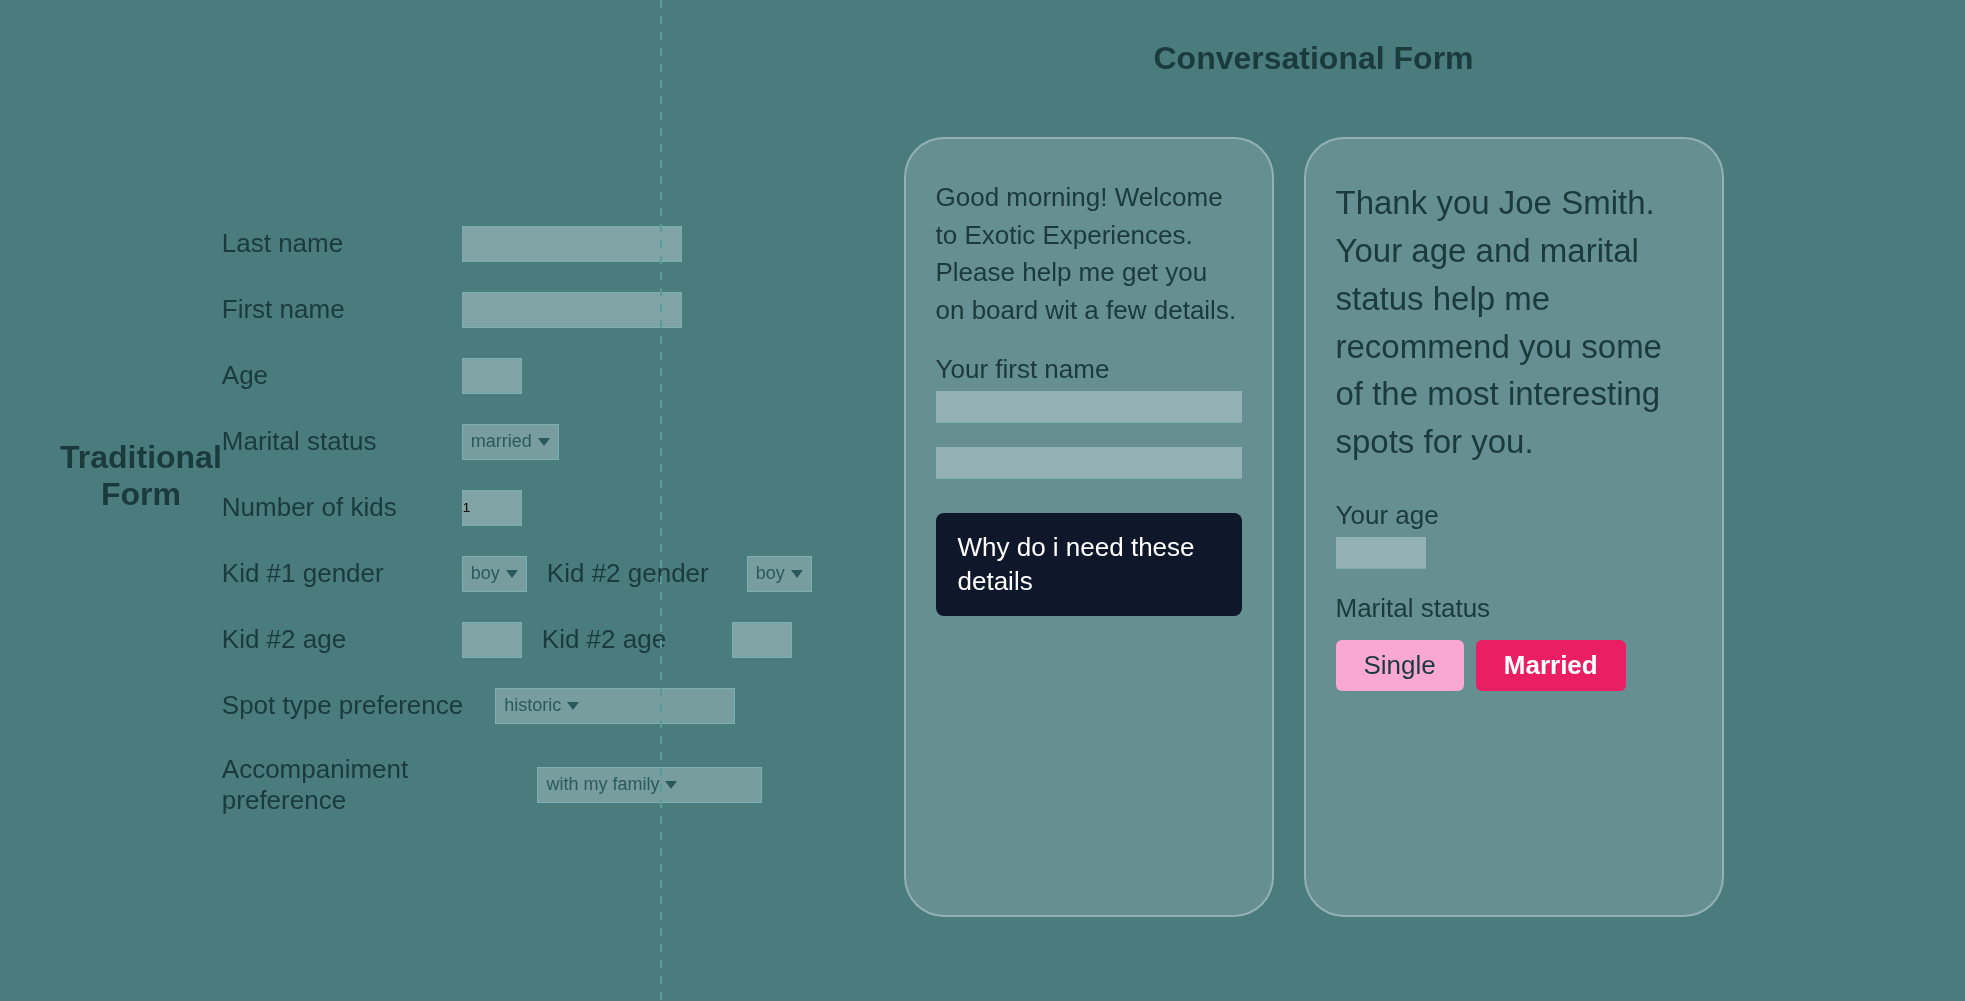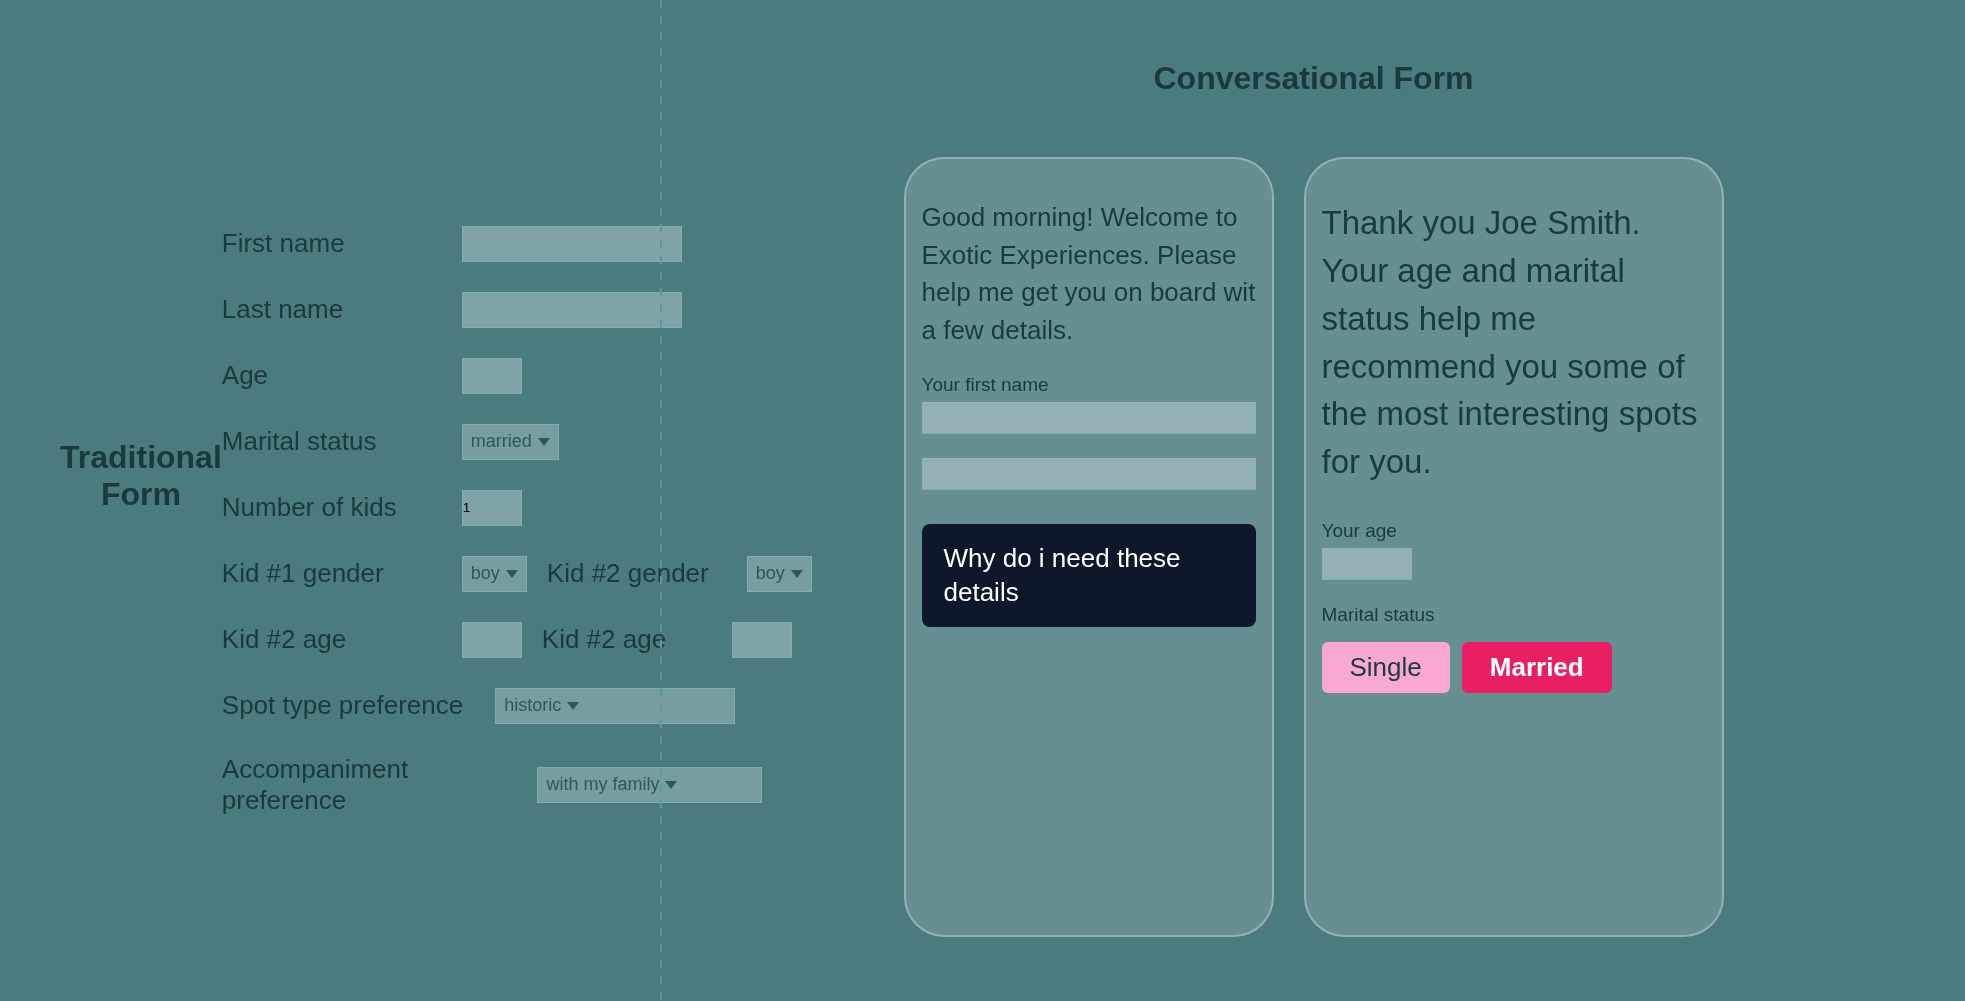--- a/index.html
+++ b/index.html
@@ -19,21 +19,20 @@
       flex-direction: row;
       align-items: center;
     }
 
     .right-panel {
       flex: 1;
       padding: 40px 60px;
       display: flex;
       flex-direction: column;
       align-items: center;
-      margin-top: 20px;
     }
 
     .divider {
       width: 2px;
       background: repeating-linear-gradient(
         to bottom,
         #5a9a9c 0px,
         #5a9a9c 8px,
         transparent 8px,
         transparent 16px
@@ -110,39 +109,39 @@
       gap: 30px;
       margin-top: 10px;
     }
 
     .phone-frame {
       background: rgba(255,255,255,0.15);
       border-radius: 40px;
       border: 2px solid rgba(255,255,255,0.3);
       width: 370px;
       min-height: 780px;
-      padding: 40px 16px;
+      padding: 40px 30px;
       display: flex;
       flex-direction: column;
       gap: 24px;
       position: relative;
     }
 
     .phone-frame-wide {
       width: 420px;
     }
 
     .conv-message {
       font-size: 26px;
       color: #1a3a3c;
       line-height: 1.45;
     }
 
     .conv-label {
-      font-size: 19px;
+      font-size: 26px;
       color: #1a3a3c;
       margin-bottom: 6px;
     }
 
     .conv-input {
       border: none;
       border-bottom: 1px solid #7ab0b2;
       background: rgba(255,255,255,0.3);
       height: 32px;
       width: 100%;
@@ -209,26 +208,26 @@
   </style>
 </head>
 <body>
 
 <div class="left-panel">
   <h2 class="panel-title">Traditional Form</h2>
 
   <div class="traditional-form">
 
     <div class="form-row">
+      <span class="form-label">Last name</span>
+      <input class="form-input" type="text" style="">
+    </div>
+
+    <div class="form-row">
       <span class="form-label">First name</span>
-      <input class="form-input" type="text" style="">
-    </div>
-
-    <div class="form-row">
-      <span class="form-label">Last name</span>
       <input class="form-input" type="text" style="">
     </div>
 
     <div class="form-row">
       <span class="form-label">Age</span>
       <input class="form-input form-input-small" type="text" style="">
     </div>
 
     <div class="form-row">
       <span class="form-label">Marital status</span>

